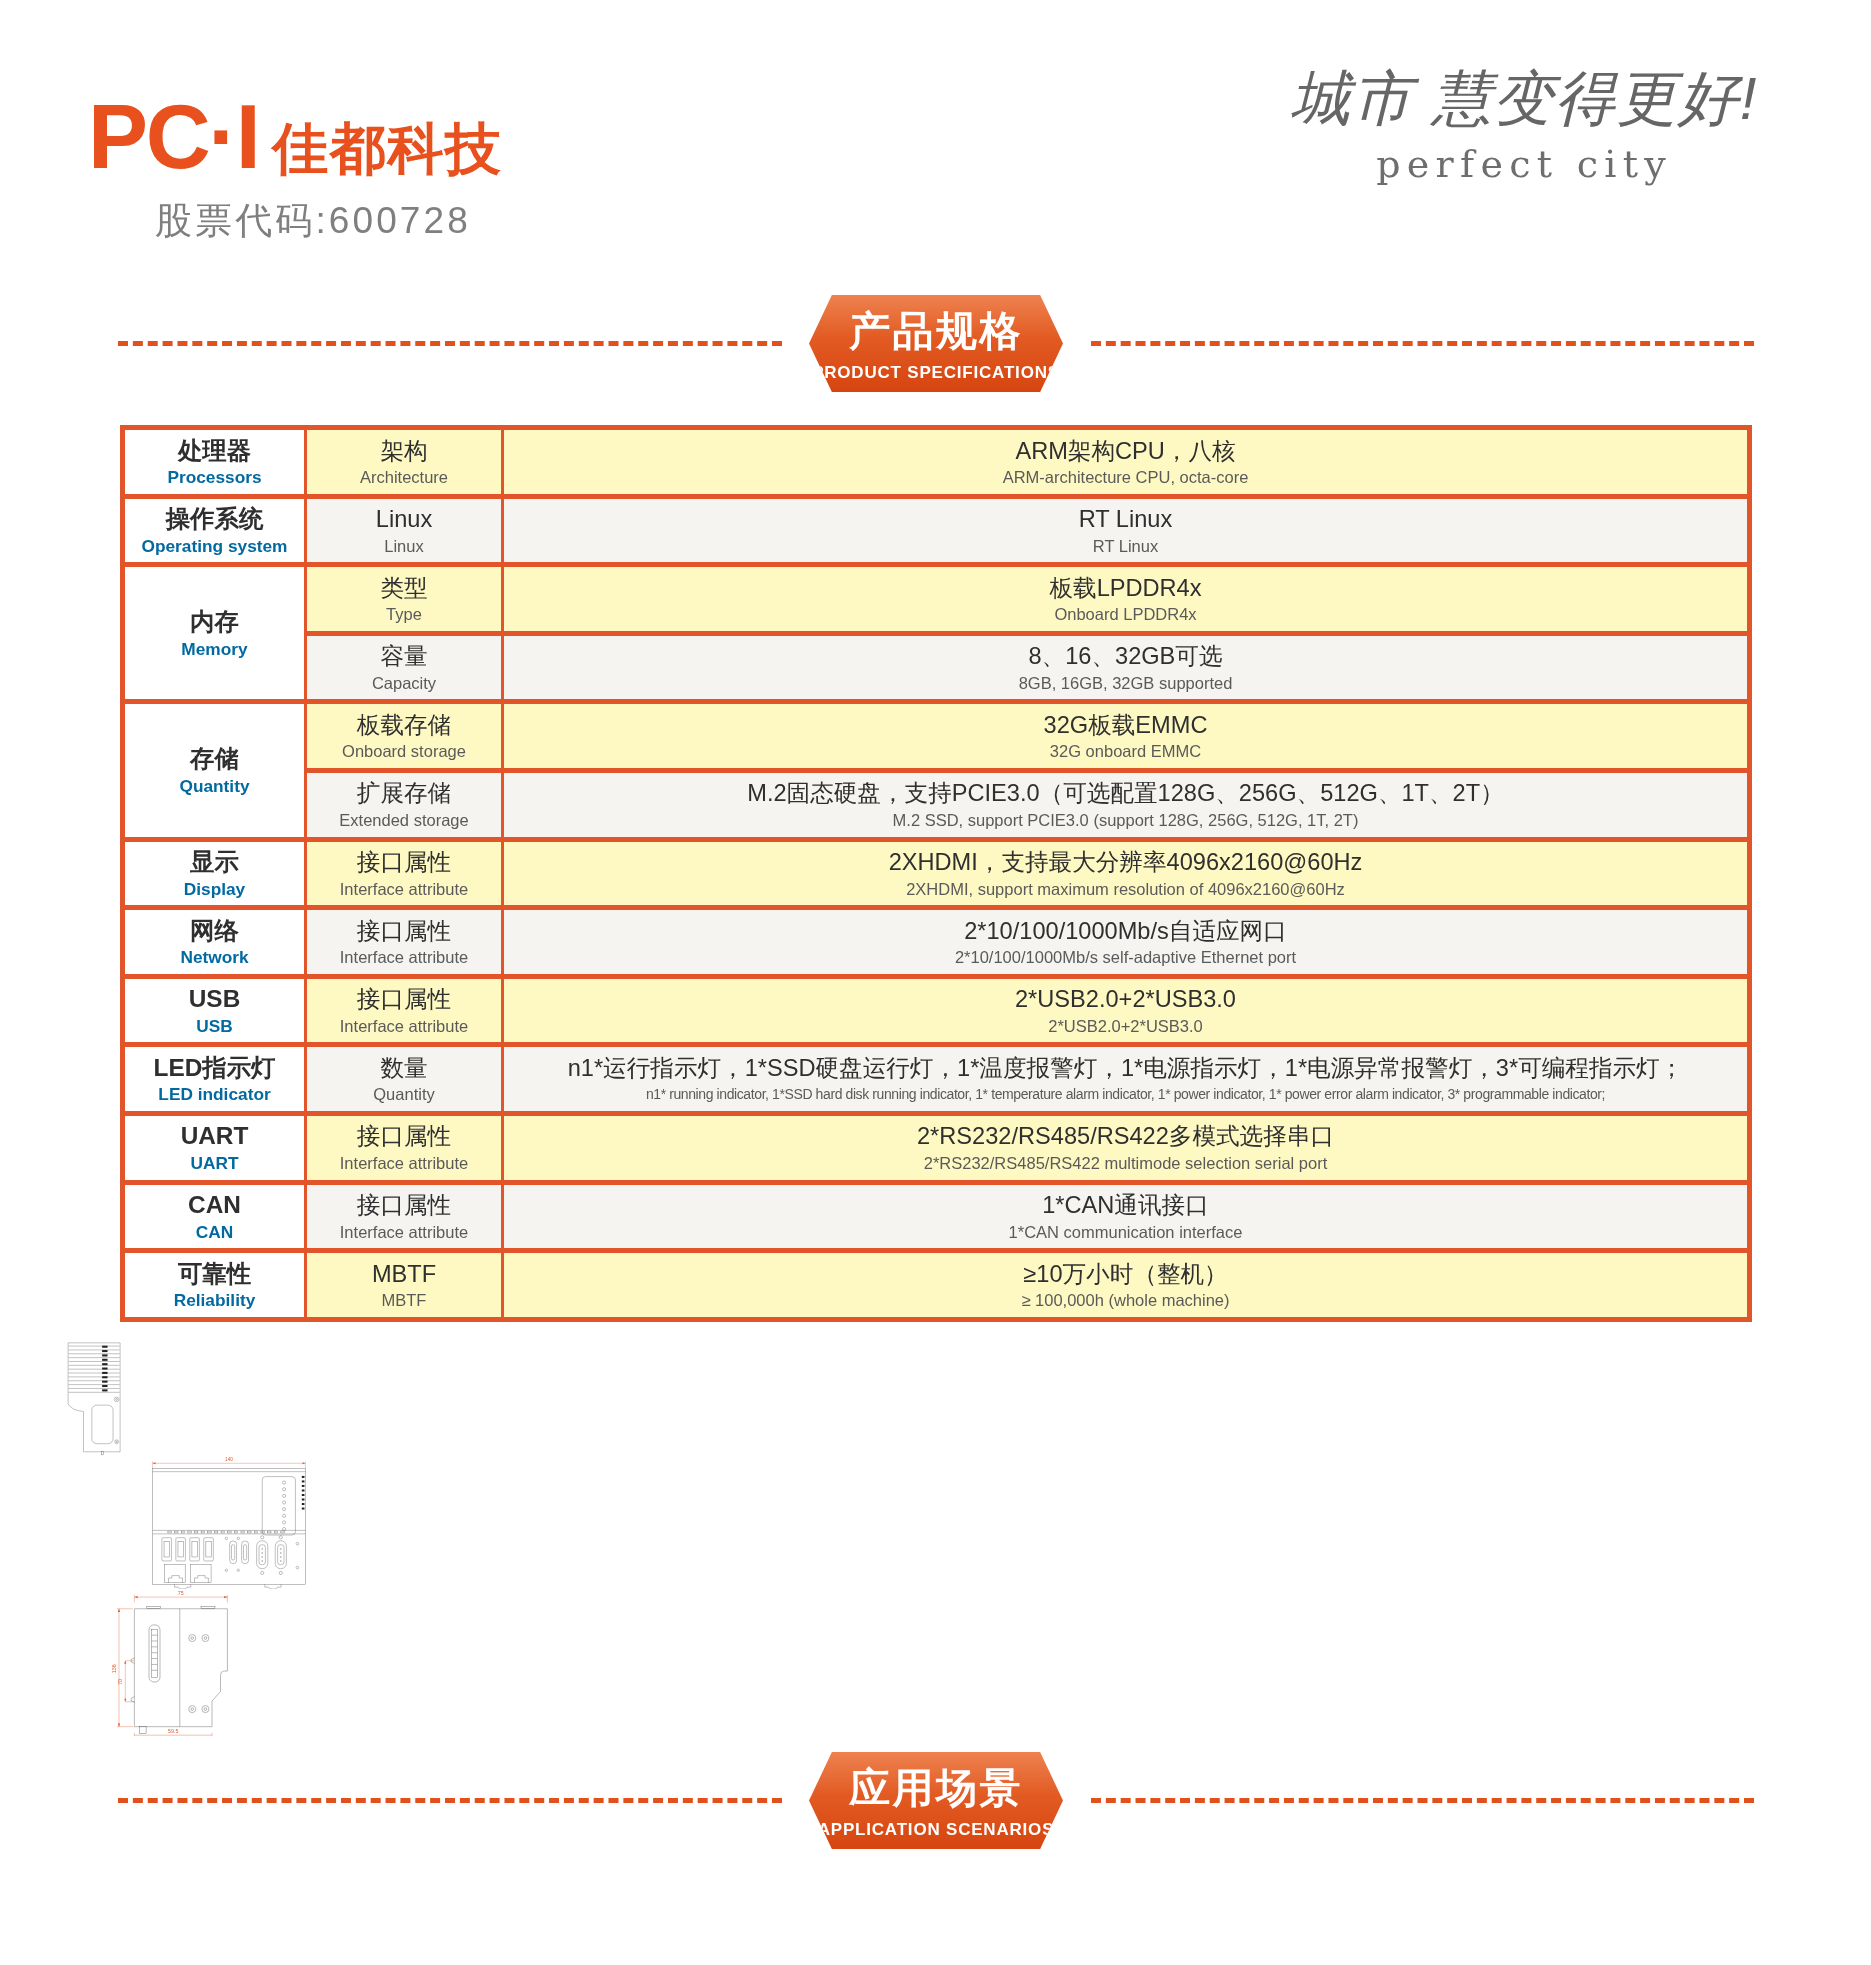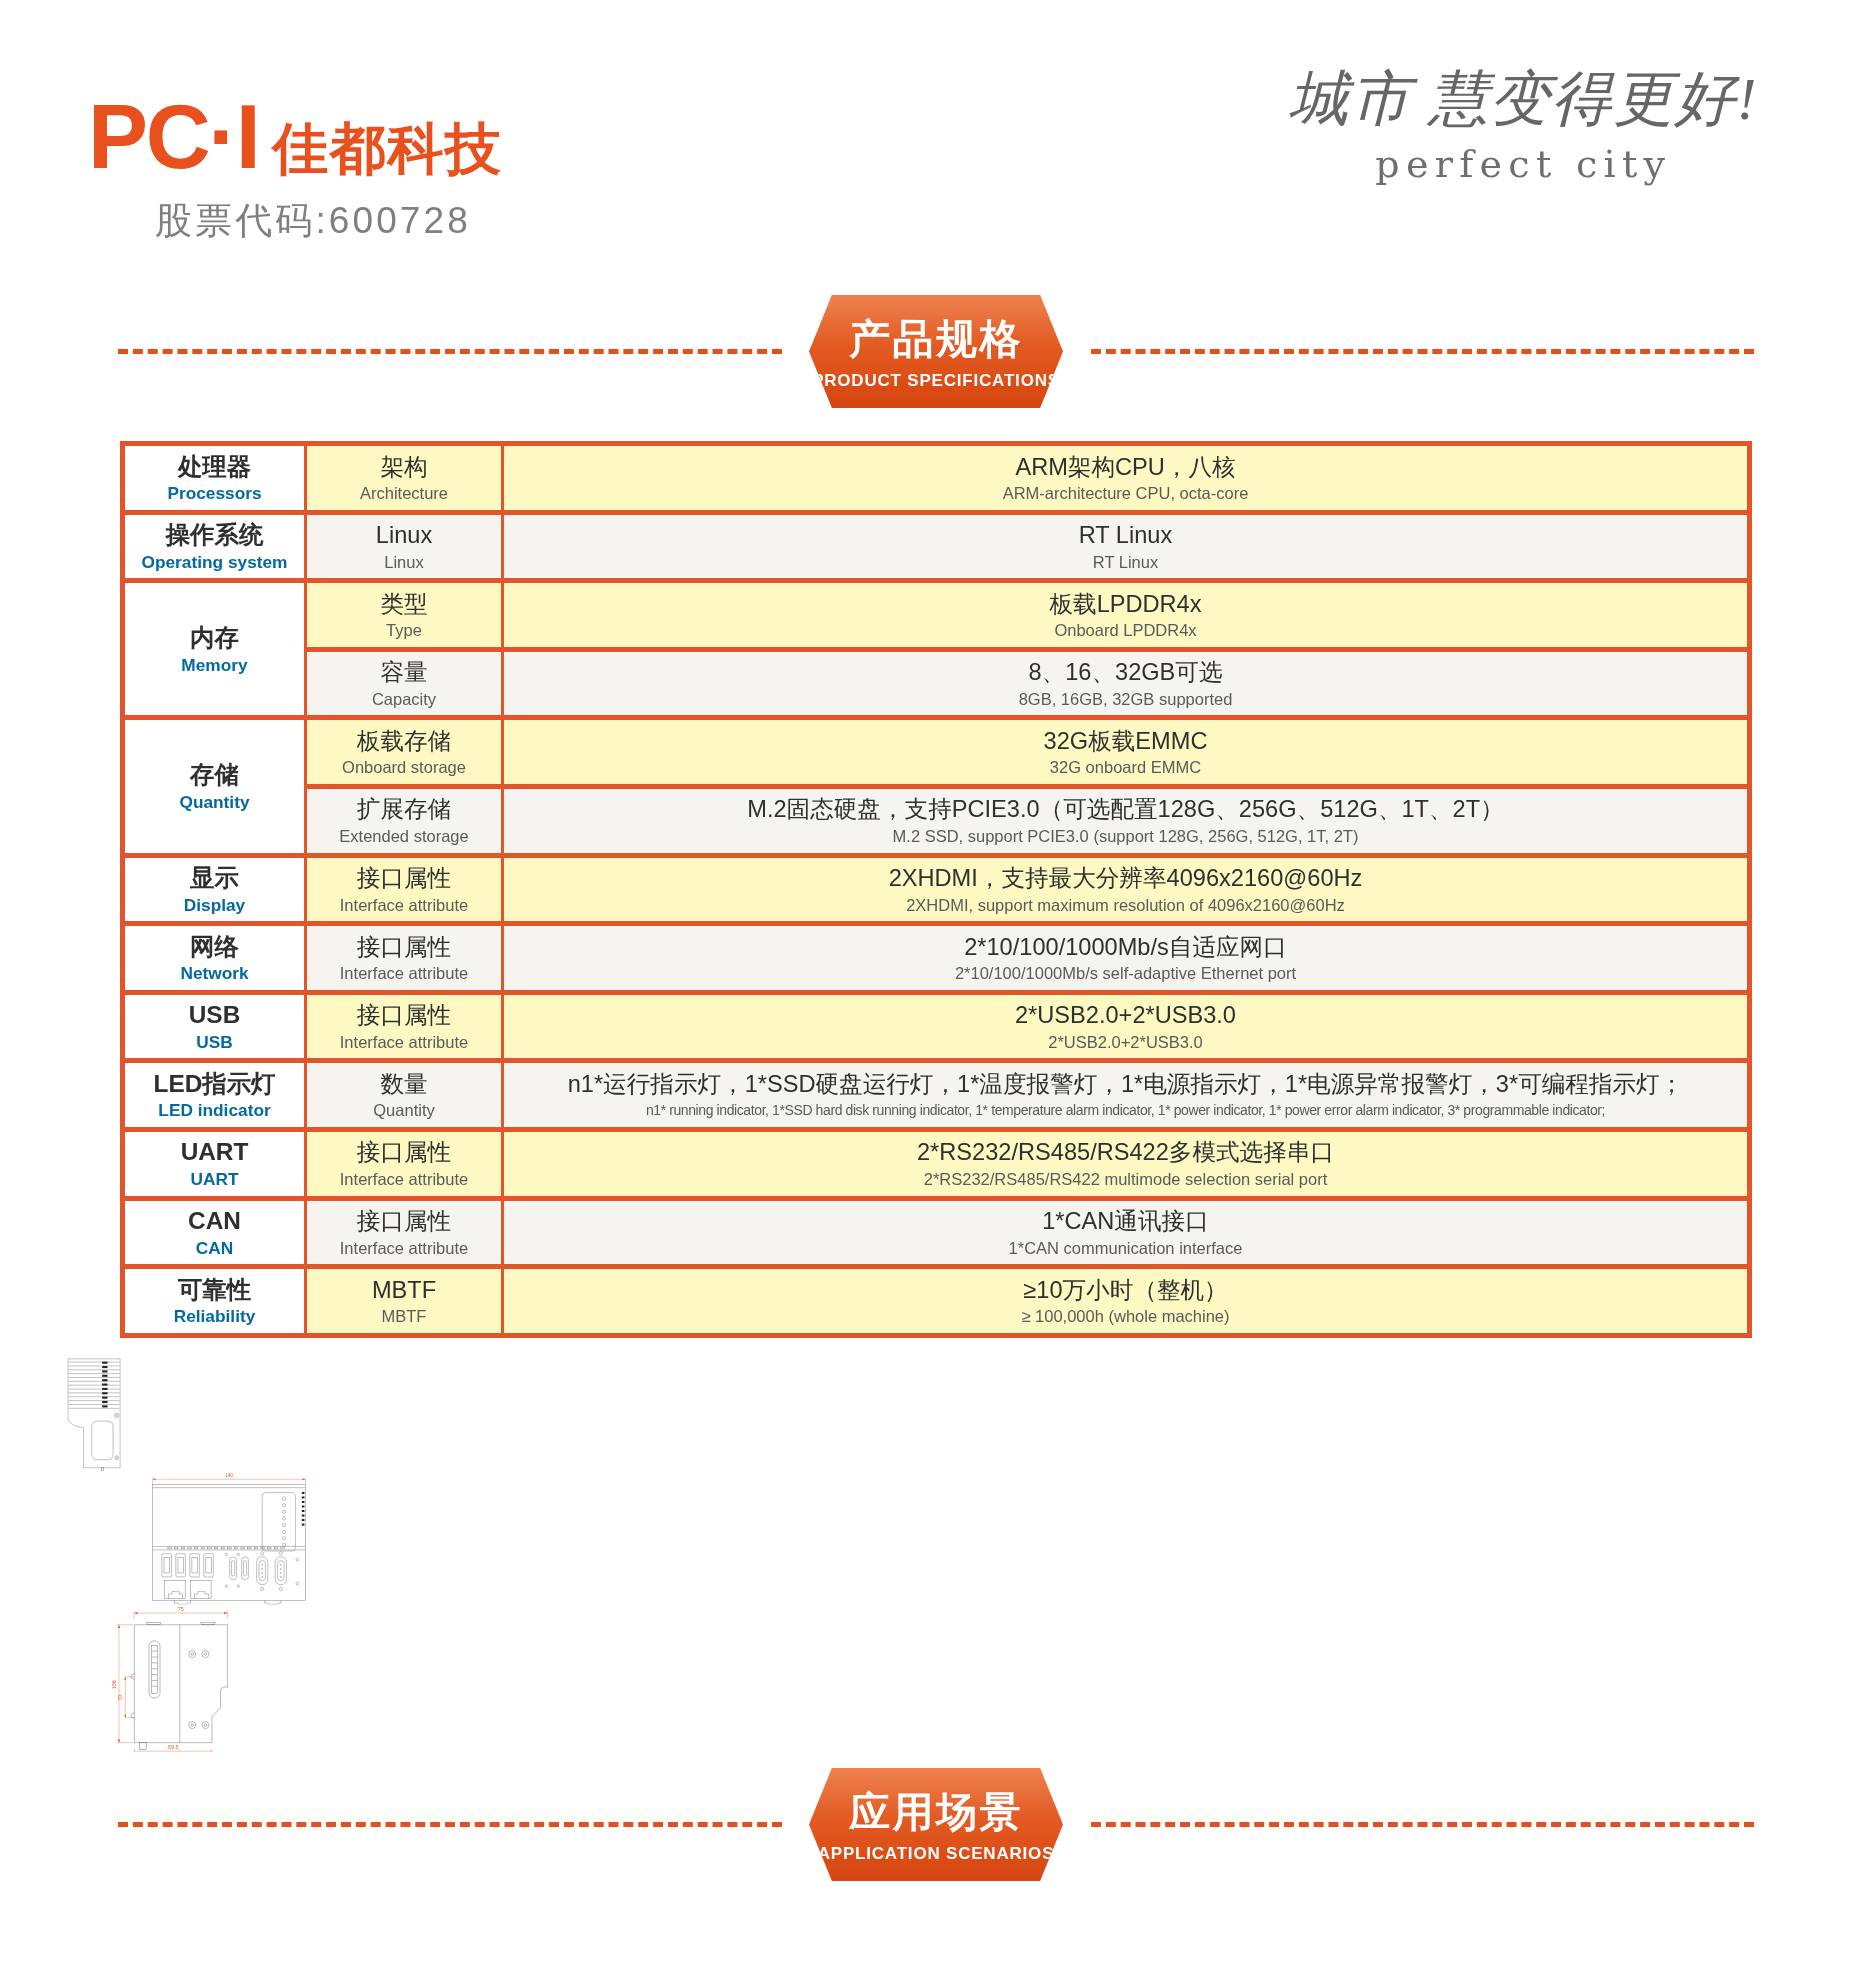--- a/index.html
+++ b/index.html
@@ -9,28 +9,28 @@
     background:#ffffff; font-family:"Liberation Sans", sans-serif; color:#2f2f2f;
   }
 
   
   .header { position:relative; padding-top:65px; }
   .logo-line { margin-left:88px; display:flex; align-items:baseline;margin-top:21px; }
   .logo-mark { font-size:90px; font-weight:900; color:#e8511d; letter-spacing:-2.4px; }
   .logo-brand { font-size:56px; font-weight:900; color:#e8511d; margin-left:13.8px; letter-spacing:1.6px; }
   .stock-code { margin-left:155px; margin-top:7px; font-size:37px; color:#7f7f7f; letter-spacing:3.1px; }
   .slogan { position:absolute; top:59px; right:114px; text-align:center; }
-  .slogan-cn { font-family:Liberation Serif, serif; font-style:italic; font-size:60px; color:#666666; letter-spacing:1.6px; }
+  .slogan-cn { font-family:Liberation Sans, sans-serif; font-style:italic; font-size:60px; color:#666666; letter-spacing:1.6px; }
   .slogan-en { font-family:"DejaVu Serif", serif; font-size:38px; color:#6e6e6e; letter-spacing:6.3px; margin-top:2.4px; }
 
   
   .section-row { display:flex; align-items:center; gap:27.5px; padding:0 118px; }
   .dash { flex:1; border-top:5.1px dashed #e2511c; height:0; }
   .badge {
-    width:254px; height:113px; flex:0 0 auto;
+    width:254px; height:97px; flex:0 0 auto;
     display:flex; flex-direction:column; align-items:center; justify-content:center;
     background:linear-gradient(180deg,#ee8250 0%,#e25a22 45%,#d64510 100%);
     clip-path:polygon(9% 0%, 91% 0%, 100% 50%, 91% 100%, 9% 100%, 0% 50%);
     color:#ffffff; text-align:center;
   }
   .badge-cn { font-size:41px; font-weight:900; letter-spacing:2.4px; }
   .badge-en { font-size:17px; font-weight:700; letter-spacing:0.8px; margin-top:4.7px; }
   .row-specs { margin-top:49px; }
   .row-dims  { margin-top:31px; }
   .row-apps  { margin-top:15.7px; }

